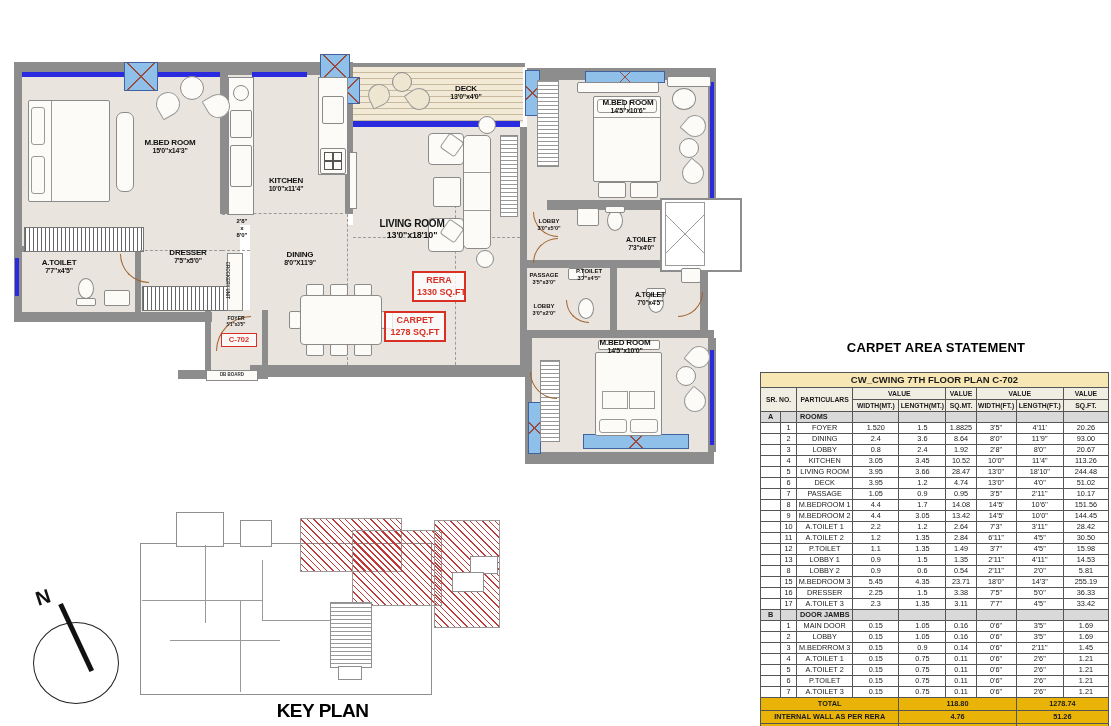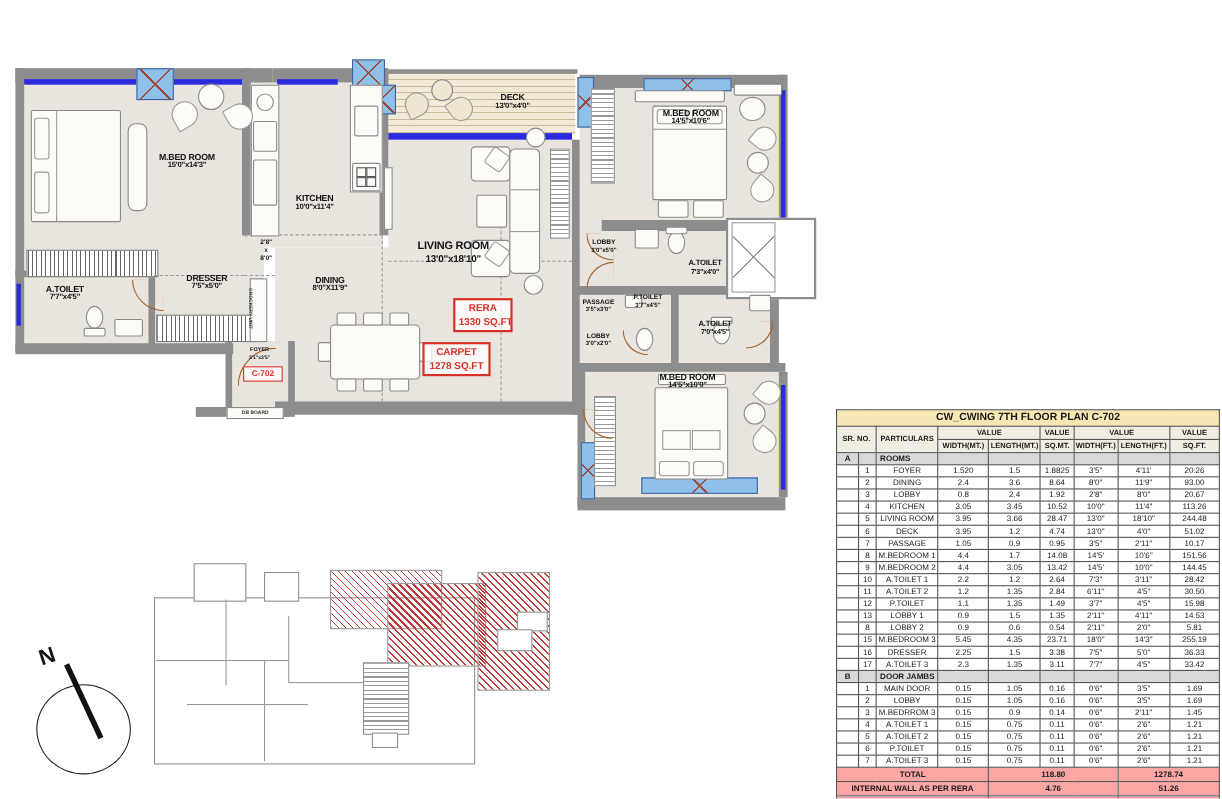--- a/index.html
+++ b/index.html
@@ -44,21 +44,21 @@
   #carpet-title{position:absolute;left:816px;top:340px;width:240px;text-align:center;
     font-size:13px;font-weight:800;letter-spacing:.2px;color:#000;}
   #areatable{position:absolute;left:760px;top:372px;width:349px;border-collapse:collapse;
     font-size:7.3px;color:#1a1a1a;table-layout:fixed;}
   #areatable td{border:1px solid #555;padding:0 1px;text-align:center;height:10px;line-height:10px;
     overflow:hidden;white-space:nowrap;}
   #areatable .t-title td{background:#f6e7b4;font-weight:800;font-size:9.5px;height:14px;line-height:14px;}
   #areatable .t-head td{background:#f0ede2;font-weight:700;font-size:6.8px;height:11px;}
   #areatable .t-sec td{background:#d9d9d9;font-weight:700;}
   #areatable .t-sec td.pl{text-align:left;padding-left:3px;}
-  #areatable .t-tot td{background:#fca5a5;font-weight:700;height:12px;line-height:12px;}
+  #areatable .t-tot td{background:#eab308;font-weight:700;height:12px;line-height:12px;}
   #keyplan-title{position:absolute;left:235px;top:700px;width:175px;text-align:center;
     font-size:19px;font-weight:800;letter-spacing:-.5px;color:#000;}
   .north-n{position:absolute;font-size:20px;font-weight:800;color:#111;transform:rotate(-18deg);}
 </style>
 </head>
 <body>
 
 <div id="app">
 
   <div class="floor" style="left:22px;top:75px;width:218px;height:237px"></div>
@@ -325,25 +325,27 @@
   <div class="kline" style="left:262px;top:560px;width:1px;height:60px"></div>
   <div class="kline" style="left:170px;top:640px;width:110px;height:1px"></div>
   <div class="kline" style="left:262px;top:620px;width:80px;height:1px"></div>
   <div class="kphatch" style="left:300px;top:518px;width:100px;height:52px"></div>
   <div class="kphatch" style="left:352px;top:530px;width:88px;height:74px"></div>
   <div class="kphatch" style="left:434px;top:520px;width:64px;height:106px"></div>
   <div class="kpwall" style="left:470px;top:556px;width:26px;height:16px;border-width:1px"></div>
   <div class="kpwall" style="left:452px;top:572px;width:30px;height:18px;border-width:1px"></div>
   <div class="ladder" style="left:330px;top:602px;width:40px;height:64px"></div>
   <div class="kpwall" style="left:338px;top:666px;width:22px;height:12px;border-width:1px"></div>
+  <div id="keyplan-title">KEY PLAN</div>
 
   <div class="abs" style="left:33px;top:622px;width:84px;height:80px;border:1.5px solid #222;border-radius:50%;background:#fff"></div>
   <div class="abs" style="left:58px;top:604px;width:5px;height:74px;background:#111;transform:rotate(-25deg);transform-origin:top center"></div>
   <div class="north-n" style="left:36px;top:586px">N</div>
 
+  <div id="carpet-title">CARPET AREA STATEMENT</div>
   <table id="areatable">
     <colgroup>
       <col style="width:20px">
         <col style="width:16px">
         <col style="width:56px">
       <col style="width:46px">
         <col style="width:47px">
         <col style="width:30px">
       <col style="width:40px">
         <col style="width:47px">

